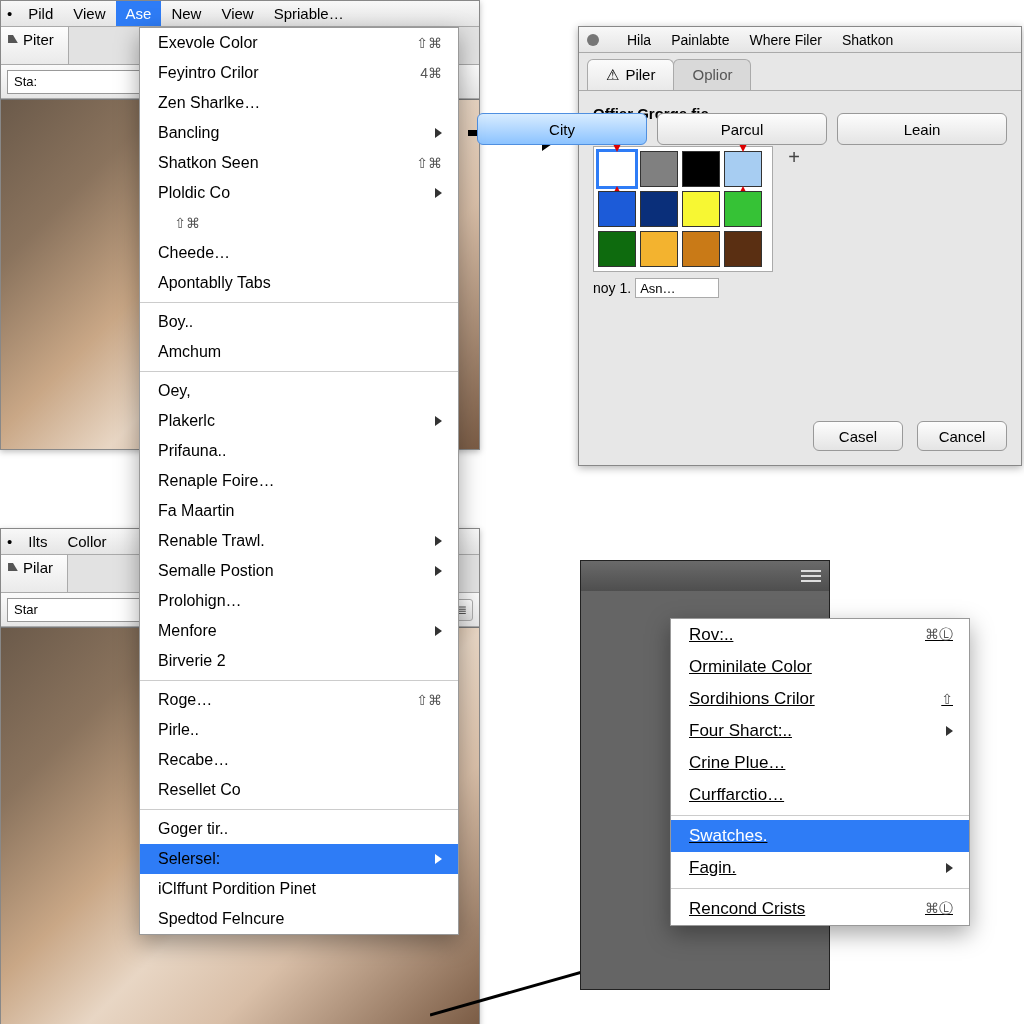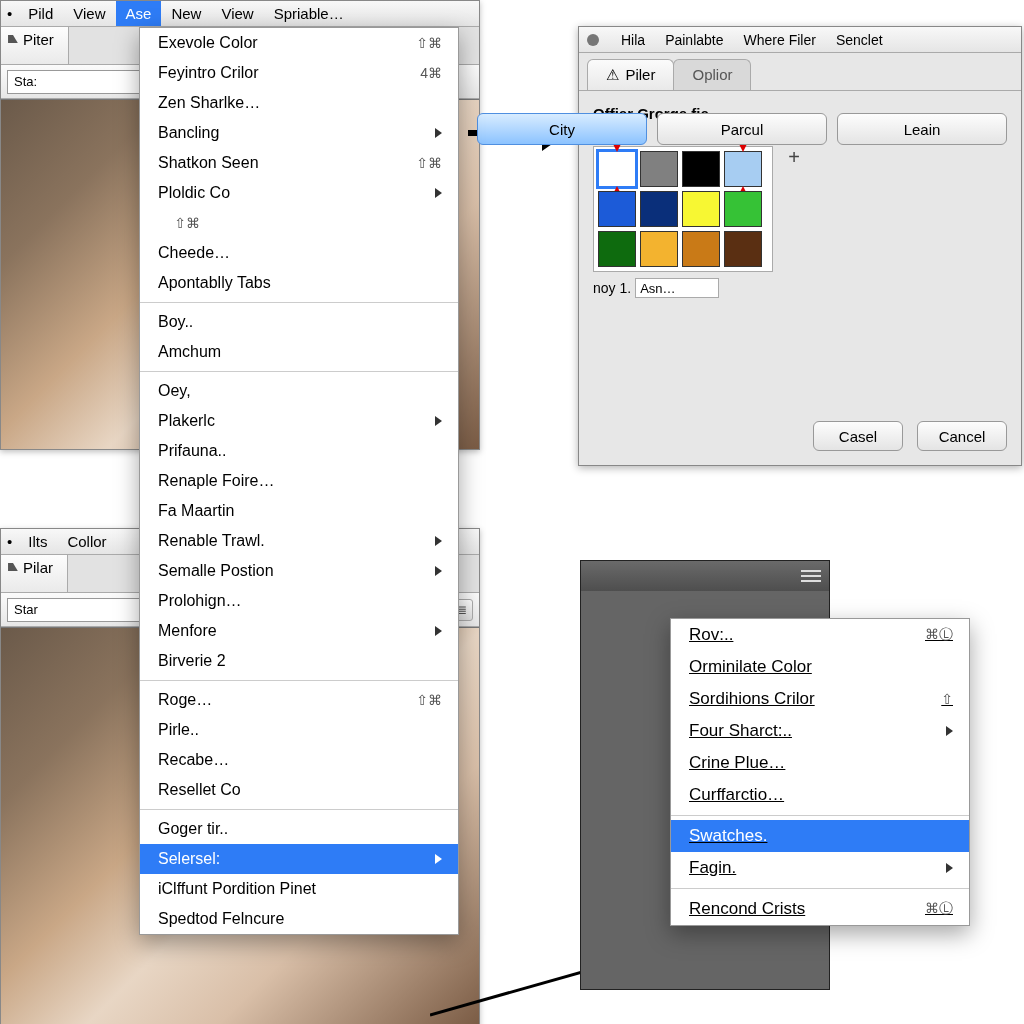--- a/index.html
+++ b/index.html
@@ -17,21 +17,21 @@
   .sel { height:24px; font-size:13px; background:#fff; border:1px solid #999; padding:0 16px 0 6px; appearance:none; -webkit-appearance:none; position:relative; }
   .selwrap { position:relative; display:inline-block; }
   .selwrap::after { content:'▾'; font-size:10px; position:absolute; right:4px; top:5px; color:#444; pointer-events:none;}
   .tool-icon { width:22px; height:22px; border:1px solid #aaa; background:linear-gradient(#fff,#ddd); border-radius:3px; display:flex; align-items:center; justify-content:center; font-size:12px; color:#555;}
   .canvas-placeholder { width:100%; height:350px; background: linear-gradient(135deg,#6b5a4a 0%, #8a735d 20%, #c9a786 40%, #e8d6c4 55%, #d9bfa8 70%, #7a5b44 100%); border-top:1px solid #777; position:relative; }
   .canvas-placeholder::after{ content:''; position:absolute; left:35%; top:35%; width:28%; height:40%; background:radial-gradient(ellipse at center,#e9c8b2 0%, #d9a98c 45%, rgba(0,0,0,0) 70%); border-radius:50%; }
 
   
   .dropdown { position:absolute; left:138px; top:26px; width:320px; background:#fff; border:1px solid #999; box-shadow:0 8px 22px rgba(0,0,0,.35); font-size:16px; z-index:30; }
   .dropdown .row { display:flex; align-items:center; padding:4px 16px 4px 18px; height:30px; }
-  .dropdown .row.highlight { background:#2e7cf6; color:#ffffff; }
+  .dropdown .row.highlight { background:#2e7cf6; color:#000000; }
   .dropdown .sep { height:1px; background:#ccc; margin:4px 0; }
   .dropdown .label { flex:1; white-space:nowrap; overflow:hidden; text-overflow:ellipsis; }
   .dropdown .shortcut { font-size:14px; color:#555; margin-left:8px; min-width:34px; text-align:right; }
   .dropdown .sub { width:0;height:0; border-top:5px solid transparent;border-bottom:5px solid transparent;border-left:7px solid #333; margin-left:auto; }
   .dropdown .row.highlight .sub { border-left-color:#fff; }
 
   
   #win1 { left:0; top:0; width:480px; }
   #win2 { left:0; top:528px; width:480px; }
 
@@ -248,24 +248,24 @@
     <marker id="ah" markerWidth="12" markerHeight="12" refX="10" refY="4" orient="auto">
       <path d="M0,0 L12,4 L0,8 z" fill="#000"></path>
     </marker>
   </defs>
   <line x1="0" y1="70" x2="230" y2="5" stroke="#000" stroke-width="3" marker-end="url(#ah)"></line>
 </svg>
 
 <div id="dialog">
   <div class="titlebar" id="dlg-titlebar">
     <span class="dot"></span>
-  <span style="margin-left: 12px;">Hila</span>
+  <span style="margin-left: 18px;">Hila</span>
       <span style="margin-left: 10px;">Painlabte</span>
       <span style="margin-left: 10px;">Where Filer</span>
-      <span style="margin-left: 10px;">Senclet</span>
+      <span style="margin-left: 10px;">Shatkon</span>
     </div>
   <div class="tabrow2" id="dlg-tabs">
       <div class="tab2"><span style="display: inline-block; margin-right: 6px;">⚠</span>Piler</div>
       <div class="tab2 inactive">Oplior</div>
     </div>
   <div class="body">
     <div class="sublabel">Offier Grorge fie</div>
     <div class="swatch-area">
       <div class="swatch-grid">
         <div class="g" id="swatches">

